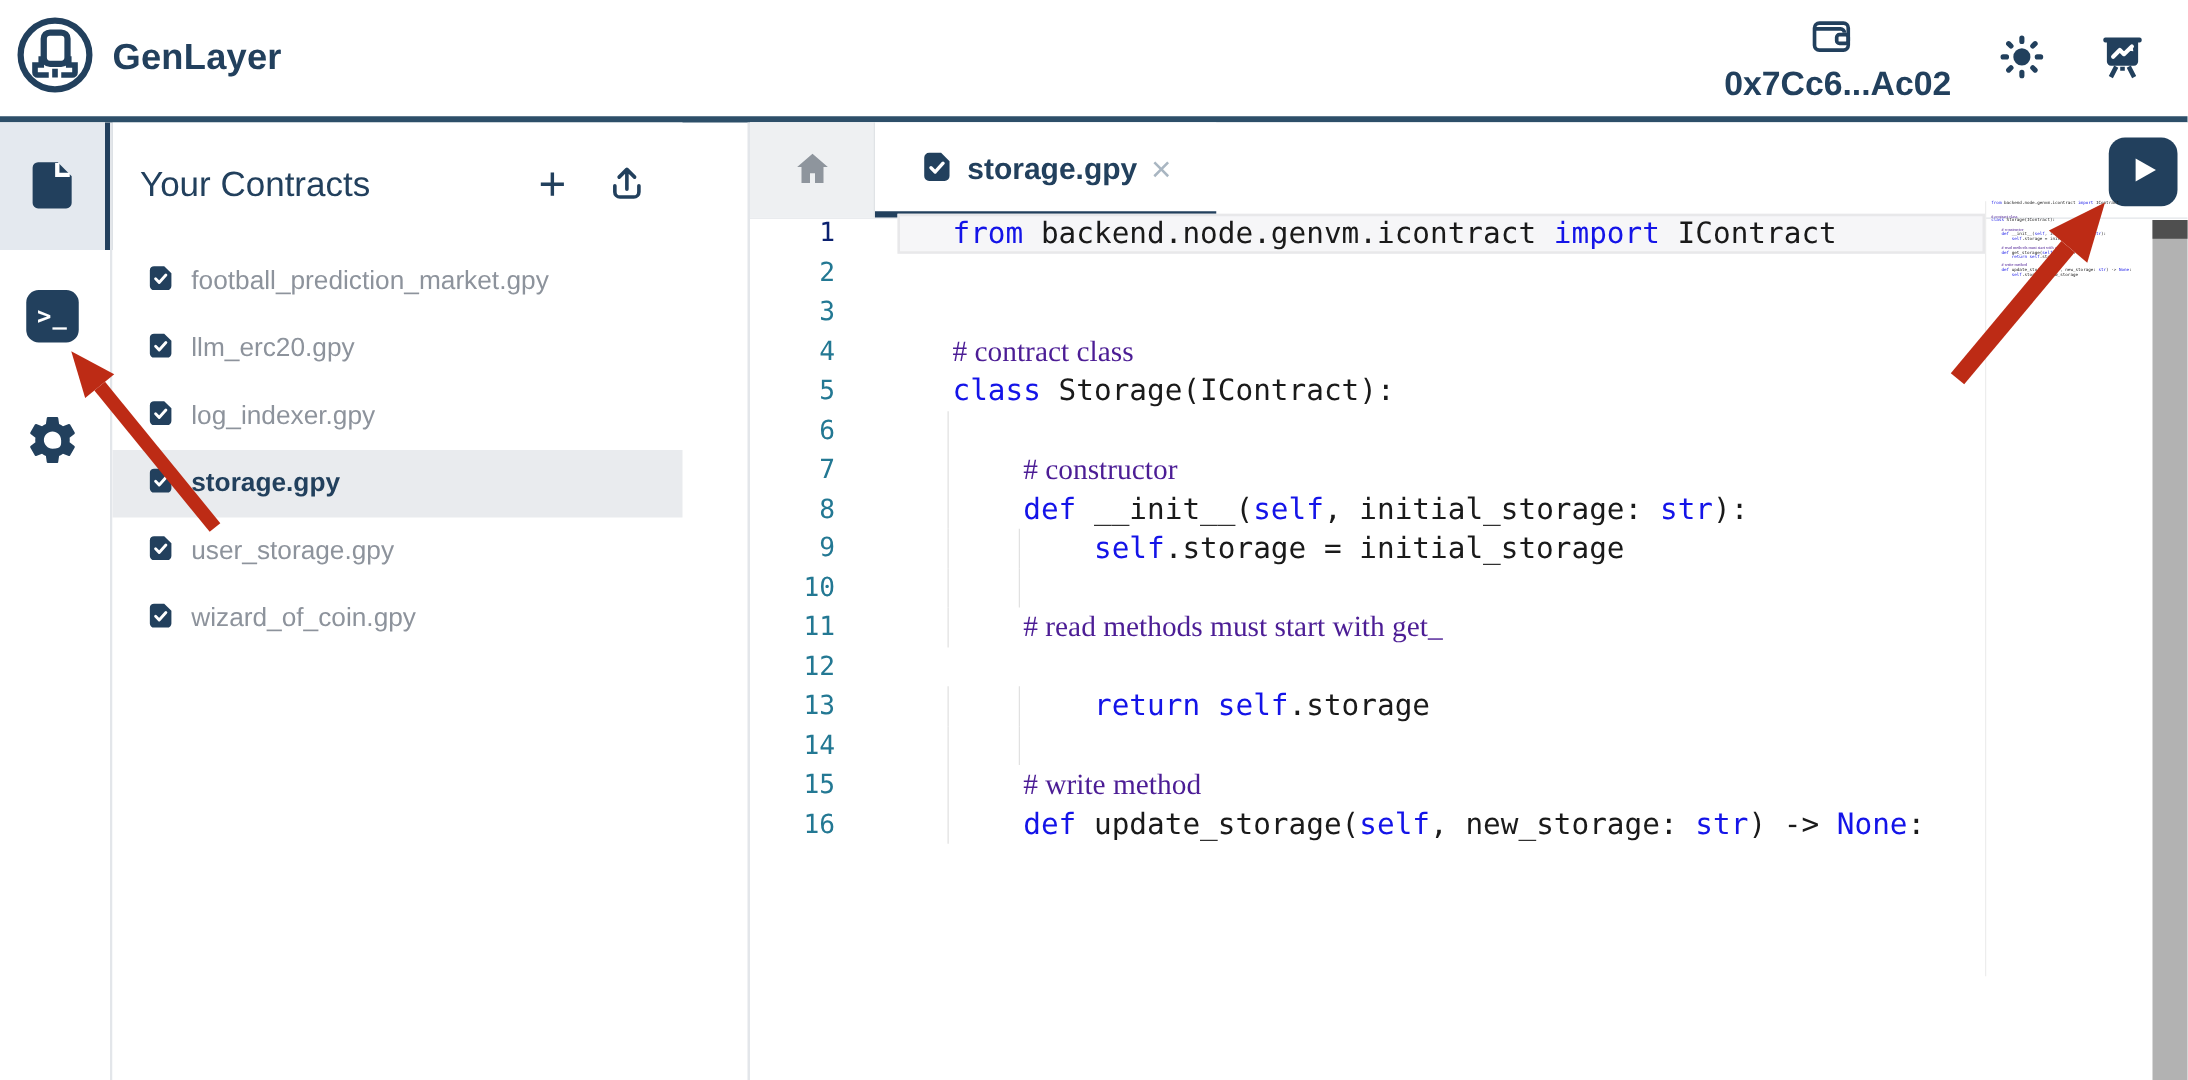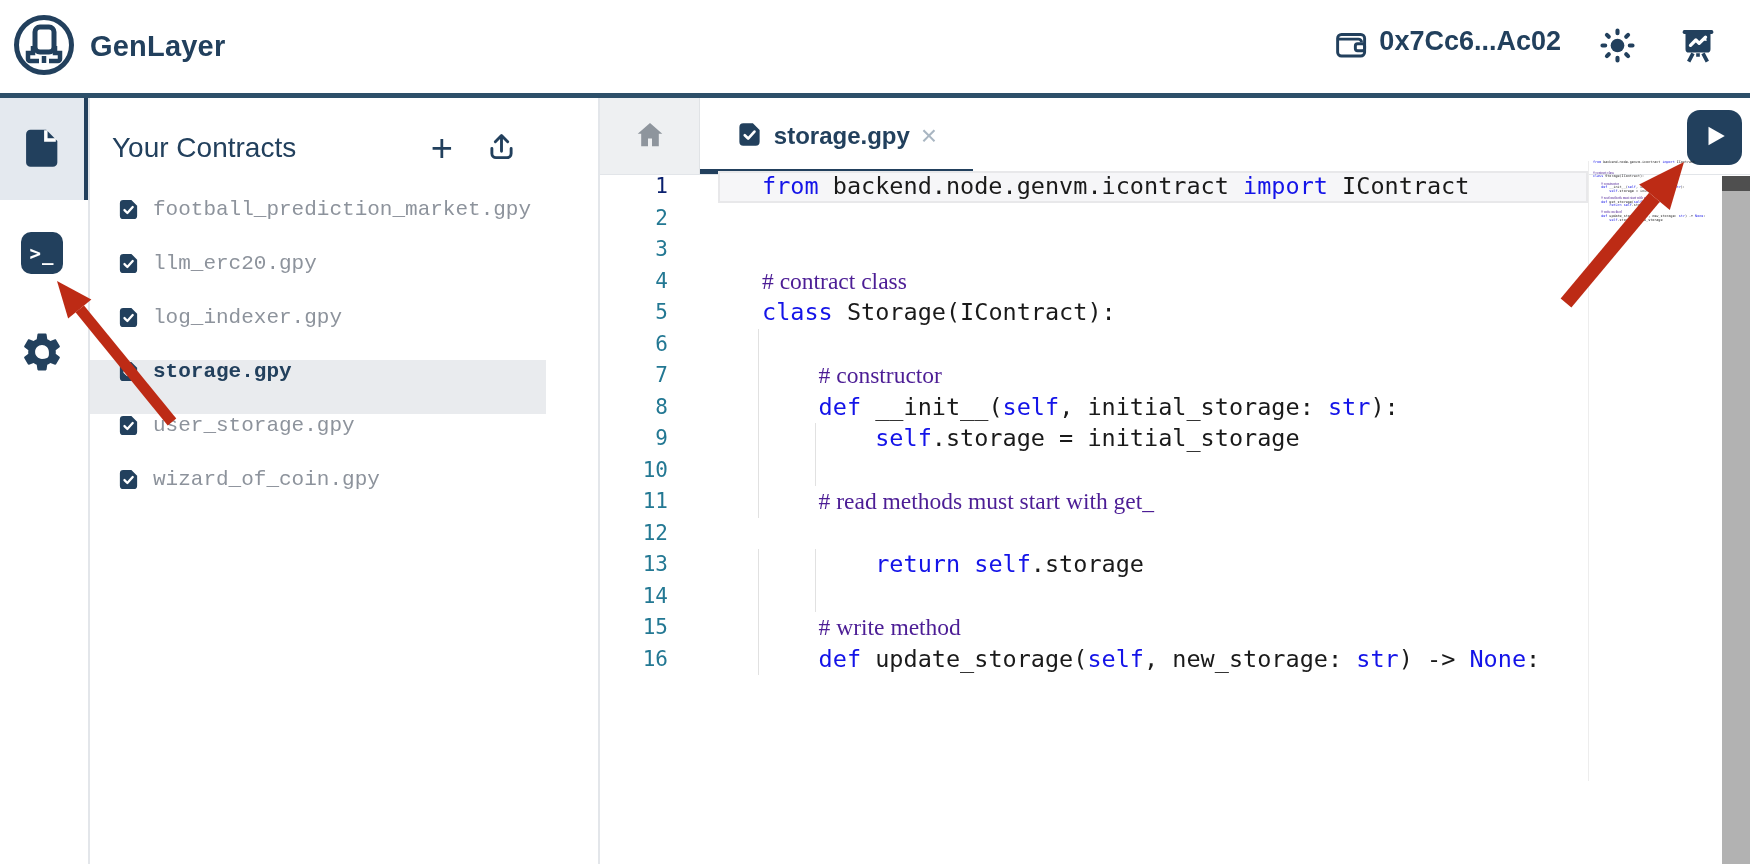--- a/index.html
+++ b/index.html
@@ -10,41 +10,41 @@
   }
   
   .header{
     position:absolute;left:0;top:0;width:1750px;height:93px;
     border-bottom:5px solid #2d4f69;background:#fff;
     display:flex;align-items:center;padding:0;box-sizing:content-box;
   }
   .logo{margin-left:12px;}
   .brand{font-size:29px;font-weight:700;color:#22405d;margin-left:14px;letter-spacing:.2px;}
   .header-right{margin-left:auto;display:flex;align-items:center;margin-right:32px;}
-  .wallet{display:flex;cursor:pointer;}
+  .wallet{display:flex;align-items:center;cursor:pointer;flex-direction:column;}
   .wallet-text{font-size:27px;font-weight:600;color:#22405d;margin-left:9px;}
   .hbtn{background:none;border:none;padding:0;cursor:pointer;display:flex;align-items:center;}
   .sun-btn{margin-left:36px;}
   .board-btn{margin-left:40px;}
   
   .iconbar{position:absolute;left:0;top:98px;width:88px;bottom:0;background:#fff;}
   .iconbar-border{position:absolute;left:88px;top:98px;width:2px;bottom:0;background:#e3e6ea;}
   .iconbar-item{position:absolute;left:0;width:84px;height:102px;display:flex;align-items:center;justify-content:center;background:none;border:none;cursor:pointer;padding:0;}
   .iconbar-item.active{background:#e4e9ef;}
   .active-indicator{position:absolute;left:84px;top:98px;width:6px;height:102px;background:#22405d;}
   .term-box{width:42px;height:42px;border-radius:10px;background:#22405d;display:flex;align-items:center;justify-content:center;}
   .term-box span{color:#fff;font:700 19px/1 "DejaVu Sans Mono",monospace;letter-spacing:1px;}
   
   .contracts{position:absolute;left:90px;top:98px;width:456px;bottom:0;background:#fff;}
   .contracts-border{position:absolute;left:598px;top:98px;width:2px;bottom:0;background:#e3e6ea;}
   .contracts-head{height:100px;display:flex;align-items:center;padding:0 28px 0 22px;}
   .contracts-title{font-size:28px;font-weight:500;color:#22405d;}
   .contracts-actions{margin-left:auto;display:flex;align-items:center;gap:30px;}
   .plus-btn{background:none;border:none;cursor:pointer;font-size:38px;font-weight:300;color:#22405d;line-height:30px;padding:0 2px;}
-  .contract-row{height:54px;display:flex;padding-left:27px;cursor:pointer;font-family:Liberation Mono, monospace;}
+  .contract-row{height:54px;display:flex;align-items:center;padding-left:27px;cursor:pointer;}
   .contract-row.selected{background:#e9ebee;}
   .file-label{margin-left:13px;font-size:21px;color:#8d939c;}
   .contract-row.selected .file-label{color:#22405d;font-weight:700;}
   
   .editor{position:absolute;left:600px;top:98px;right:0;bottom:0;background:#fff;}
   .tabbar{position:absolute;left:0;top:0;right:0;height:76px;border-bottom:1px solid #e2e5e9;background:#fff;}
   .home-tab{position:absolute;left:0;top:0;width:100px;height:76px;background:#eef0f2;border:none;border-right:1px solid #e0e3e6;cursor:pointer;display:flex;align-items:center;justify-content:center;padding:0;}
   .file-tab{position:absolute;left:100px;top:0;width:273px;height:76px;background:#fff;display:flex;align-items:center;justify-content:center;gap:11px;cursor:pointer;}
   .file-tab .underline{position:absolute;left:0;bottom:0;width:100%;height:5px;background:#22405d;}
   .tab-label{font-size:24px;font-weight:700;color:#22405d;}

